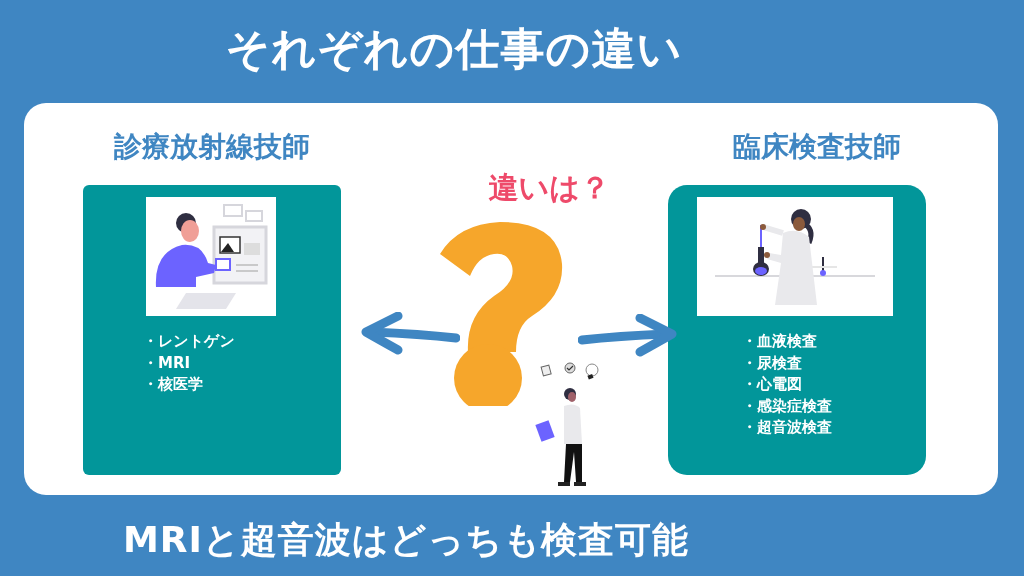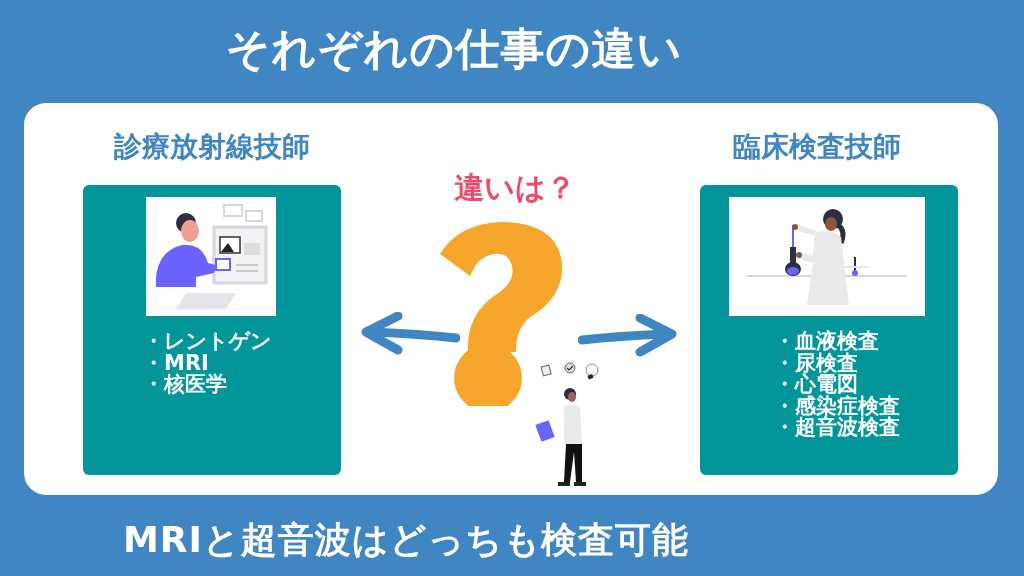--- a/index.html
+++ b/index.html
@@ -17,35 +17,35 @@
     position:absolute; top:128px; font-size:28px; font-weight:bold; color:#3f86c2;
     text-align:center;
   }
   .role-left { left:83px; width:258px; }
   .role-right { left:688px; width:258px; }
   .card {
     position:absolute; top:185px; width:258px; height:290px; background:#02969a;
     border-radius:6px;
   }
   .card-left { left:83px; }
-  .card-right { left:700px; }
+  .card-right { left:668px;border-radius:19px; }
   .illus {
     position:absolute; top:12px; background:#fff; height:119px;
   }
   .card-left .illus { left:63px; width:130px; }
   .card-right .illus { left:29px; width:196px; }
   .list {
     position:absolute; top:146px; list-style:none; color:#fff;
-    font-weight:bold; font-size:21px; line-height:21.5px;
+    font-weight:bold; font-size:15px; line-height:21.5px;
   }
   .card-left .list { left:60px; }
   .card-right .list { left:74px; }
   .list li::before { content:"・"; }
   .question-label {
-    position:absolute; left:420px; top:168px; width:190px; text-align:center;
+    position:absolute; left:420px; top:168px; width:190px; text-align:right;
     color:#ee4a6a; font-size:30px; font-weight:bold;
   }
   .qmark {
     position:absolute; left:428px; top:196px; width:170px; height:210px;
   }
   .arrow { position:absolute; }
   .footer {
     position:absolute; left:0; top:516px; width:812px; text-align:center;
     color:#fff; font-size:36px; font-weight:bold; letter-spacing:1px;
   }

